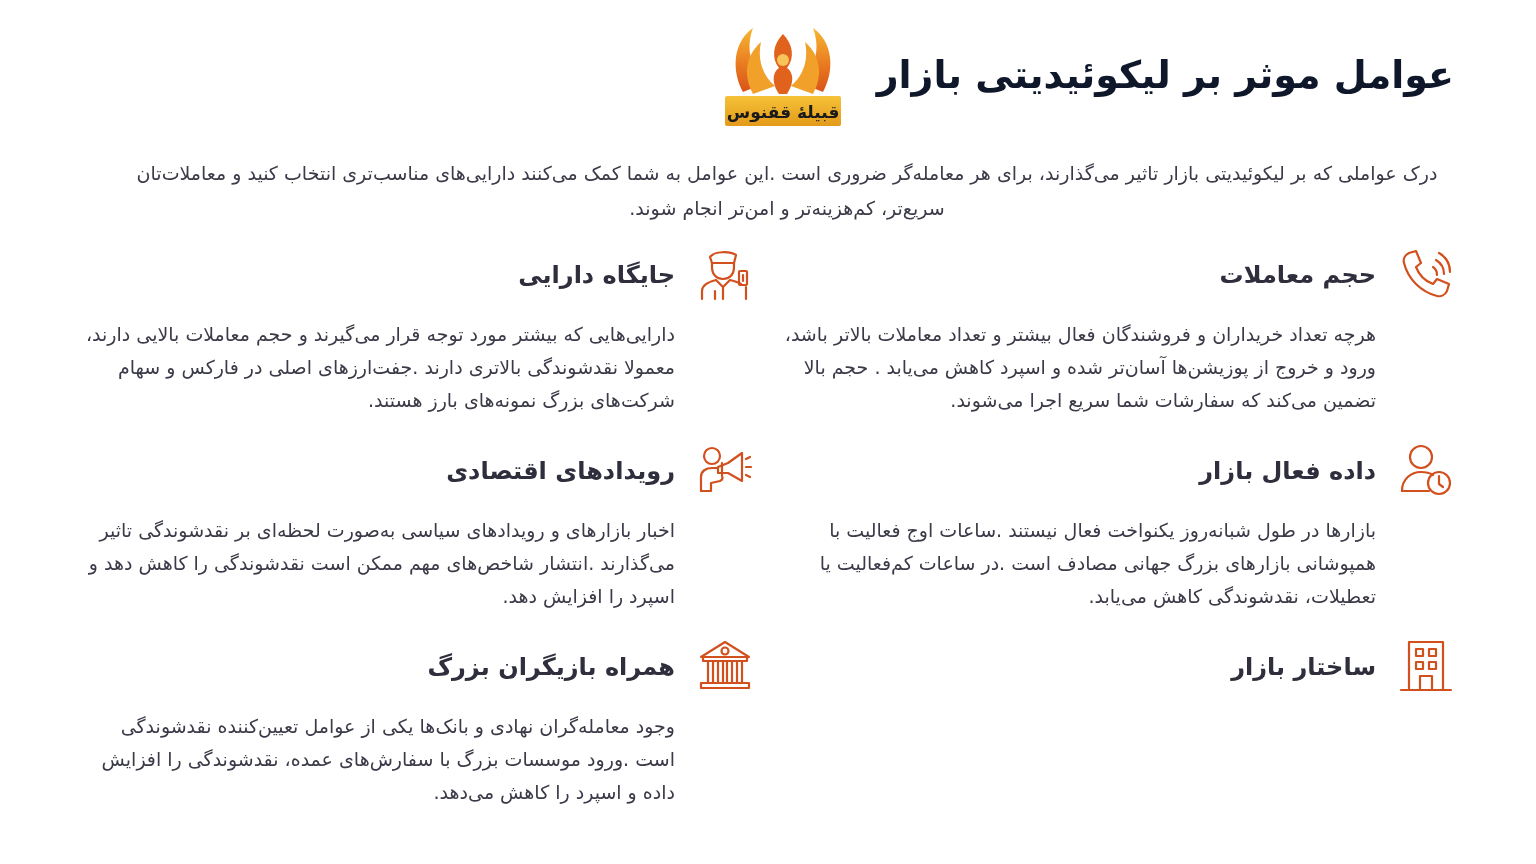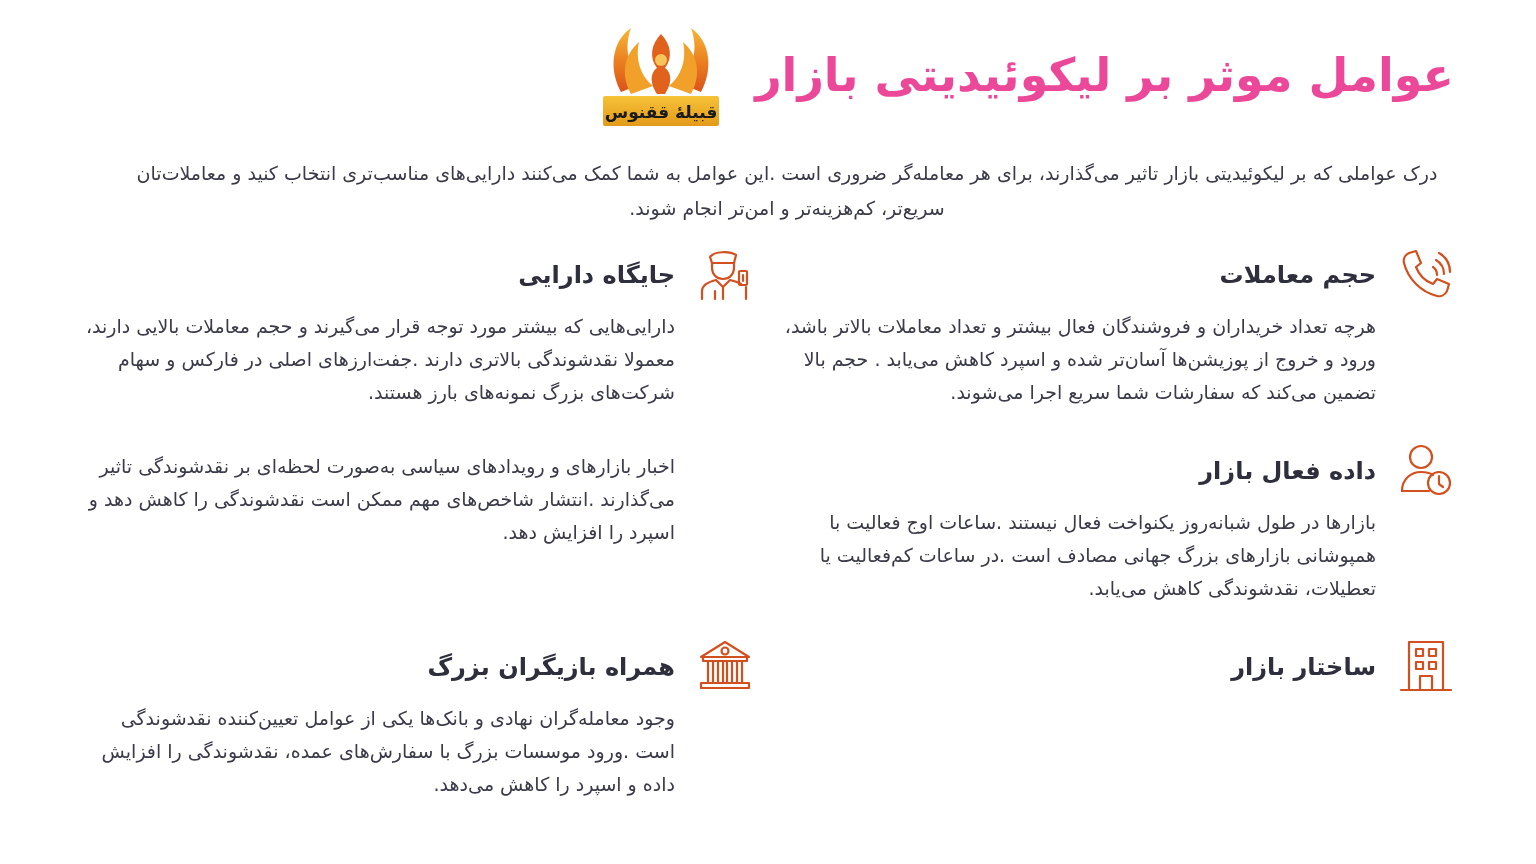--- a/index.html
+++ b/index.html
@@ -9,21 +9,21 @@
       font-family: "DejaVu Sans", "Liberation Sans", sans-serif;
       color: #3a3a48;
     }
     .page { position: relative; width: 1536px; height: 864px; }
 
     .header {
       position: absolute; top: 20px; right: 82px;
       display: flex; flex-direction: row; align-items: center; gap: 34px;
     }
     .page-title {
-      font-size: 46px; font-weight: bold; color: #ec4899; letter-spacing: -0.5px;
+      font-size: 38px; font-weight: bold; color: #0f172a; letter-spacing: -0.5px;
       line-height: 1;
     }
     .logo { width: 120px; height: 110px; position: relative; }
     .logo svg { width: 120px; height: 110px; }
 
     .intro {
       position: absolute; top: 156px; right: 84px; width: 1330px;
       font-size: 19px; line-height: 35px; color: #3a3a48; text-align: center;
     }
 
@@ -36,21 +36,21 @@
     .card-head {
       display: flex; flex-direction: row; align-items: center; height: 56px;
     }
     .card-icon {
       width: 56px; height: 56px; margin-left: 22px; flex: 0 0 56px;
       display: flex; align-items: center; justify-content: center;
     }
     .card-icon svg { width: 54px; height: 54px; }
     .card-title { font-size: 24px; font-weight: bold; color: #2e2e3c; margin-top: 2px; }
     .card-body {
-      margin-top: 8px; margin-right: 78px; font-size: 19px; line-height: 33px;
+      margin-top: 16px; margin-right: 78px; font-size: 19px; line-height: 33px;
       color: #3a3a48; text-align: right;
     }
   </style>
 </head>
 <body>
 
 <div class="page">
 
   <div class="header">
     <h1 class="page-title">عوامل موثر بر لیکوئیدیتی بازار</h1>
@@ -127,20 +127,35 @@
             <circle cx="40" cy="40" r="11"></circle>
             <path d="M40 33 L40 41 L44 44"></path>
           </svg>
         </div>
         <h3 class="card-title">داده فعال بازار</h3>
       </div>
       <p class="card-body">بازارها در طول شبانه‌روز یکنواخت فعال نیستند .ساعات اوج فعالیت با همپوشانی بازارهای بزرگ جهانی مصادف است .در ساعات کم‌فعالیت یا تعطیلات، نقدشوندگی کاهش می‌یابد.</p>
     </div>
 
     <div class="card">
+      <div class="card-head">
+        <div class="card-icon">
+          <svg viewBox="0 0 54 54" fill="none" stroke="#d2501e" stroke-width="2.2" stroke-linecap="round" stroke-linejoin="round">
+            <circle cx="14" cy="13" r="8"></circle>
+            <path d="M3 48 L3 34 C3 28 8 25 14 25 L20 25"></path>
+            <path d="M3 48 L13 48 L13 40 L22 38 C24 37 25 35 24 33"></path>
+            <path d="M20 24 L30 20 L44 10 L44 38 L30 30 L20 30 Z"></path>
+            <path d="M24 20 L24 32"></path>
+            <path d="M48 16 L52 14"></path>
+            <path d="M48 24 L53 24"></path>
+            <path d="M48 32 L52 34"></path>
+          </svg>
+        </div>
+        <h3 class="card-title">رویدادهای اقتصادی</h3>
+      </div>
       <p class="card-body">اخبار بازارهای و رویدادهای سیاسی به‌صورت لحظه‌ای بر نقدشوندگی تاثیر می‌گذارند .انتشار شاخص‌های مهم ممکن است نقدشوندگی را کاهش دهد و اسپرد را افزایش دهد.</p>
     </div>
 
     <div class="card">
       <div class="card-head">
         <div class="card-icon">
           <svg viewBox="0 0 54 54" fill="none" stroke="#d2501e" stroke-width="2.2" stroke-linecap="round" stroke-linejoin="round">
             <rect x="10" y="3" width="34" height="48"></rect>
             <rect x="17" y="10" width="7" height="7"></rect>
             <rect x="30" y="10" width="7" height="7"></rect>

